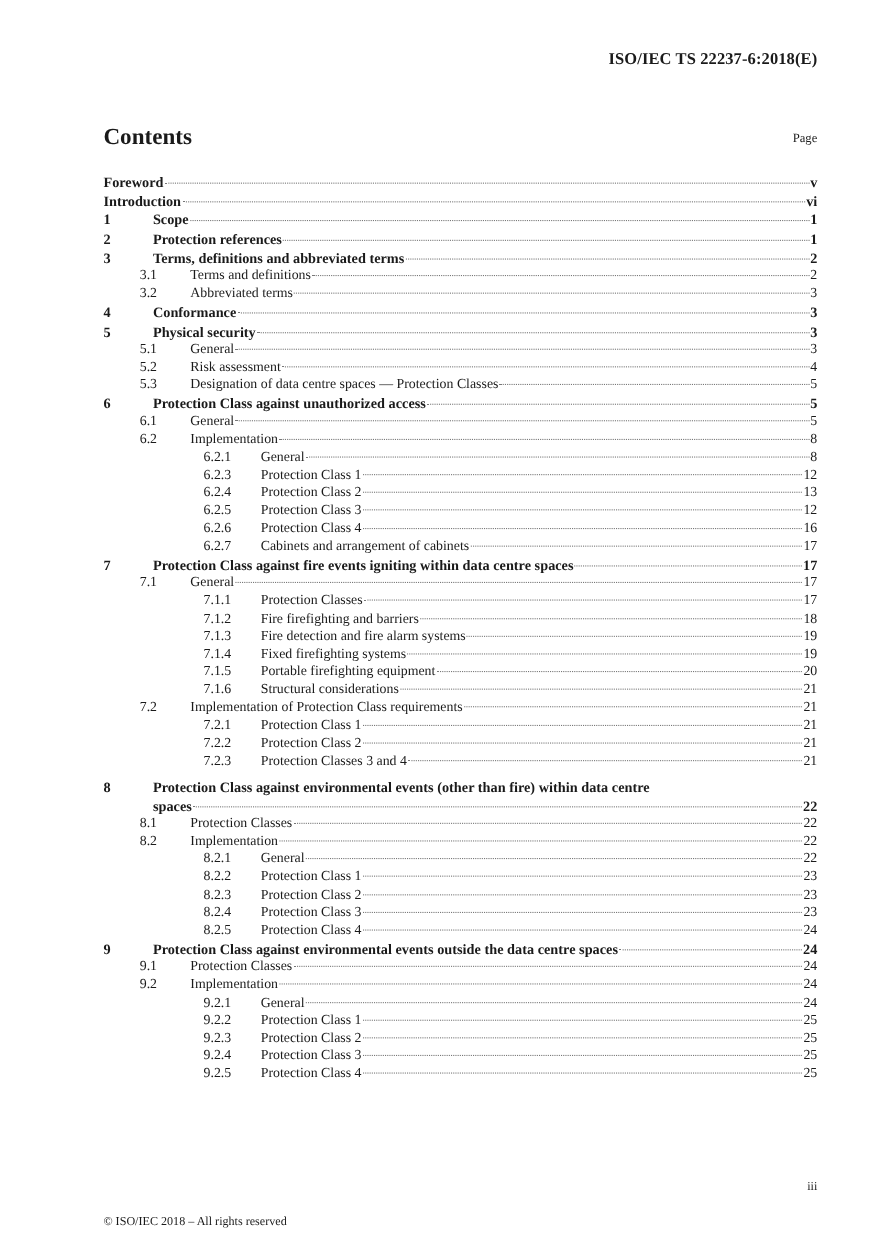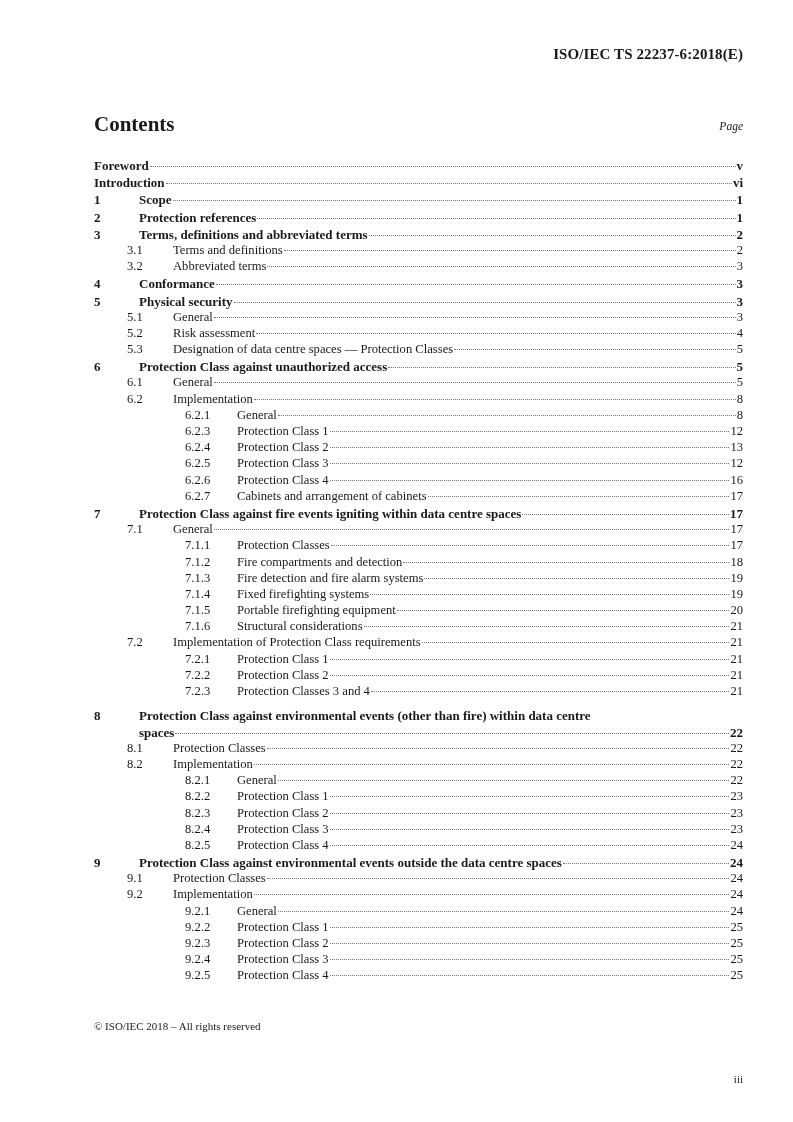--- a/index.html
+++ b/index.html
@@ -1,33 +1,33 @@
 <!DOCTYPE html>
 <html><head>
 <meta charset="utf-8">
 <style>
   html, body { margin:0; padding:0; background:#fff; }
   body { width:793px; height:1122px; position:relative; font-family:"DejaVu Serif", serif; color:#1a1a1a; overflow:hidden; }
   .hdr { position:absolute; right:50px; top:46px; font-family:"Liberation Serif","DejaVu Serif",serif; font-weight:bold; font-size:15px; letter-spacing:0.1px; }
   .title { position:absolute; left:94px; top:112px; font-family:"Liberation Serif",serif; font-weight:bold; font-size:21px; }
-  .pagelbl { position:absolute; right:50px; top:120px; font-family:"Liberation Serif",serif; font-size:11.5px;font-style:italic; }
+  .pagelbl { position:absolute; right:50px; top:120px; font-family:"Liberation Serif",serif; font-size:11.5px; }
   .toc { position:absolute; left:94px; top:158px; width:649px; font-family:"Liberation Serif",serif; }
   .row { position:relative; display:flex; align-items:baseline; height:16.2px; font-size:12.6px; }
   .row.l1 { font-weight:bold; font-size:13px; }
   .row.gap { margin-top:1px; }
   .num { flex:0 0 auto; }
   .l1 .num { width:45px; }
   .l2 .num { width:46px; margin-left:33px; }
   .l3 .num { width:52px; margin-left:91px; }
   .ttl { flex:0 0 auto; white-space:nowrap; }
   .dots { flex:1 1 auto; border-bottom:1px dotted #777; margin:0 1px; transform:translateY(-3px); min-width:8px; }
   .pg { flex:0 0 auto; text-align:right; }
   .wrap1 { height:16.2px; display:flex; align-items:baseline; font-weight:bold; font-size:13px; }
   .wrap1 .num { width:45px; }
-  .foot-l { position:absolute; left:94px; top:1020px; font-family:"Liberation Serif",serif; font-size:11px; }
+  .foot-l { position:absolute; left:94px; top:1105px; font-family:"Liberation Serif",serif; font-size:11px; }
   .foot-r { position:absolute; right:50px; top:1073px; font-family:"Liberation Serif",serif; font-size:11px; }
 </style>
 </head>
 <body>
 
 <div class="hdr">ISO/IEC TS 22237-6:2018(E)</div>
 <div class="title">Contents</div>
 <div class="pagelbl">Page</div>
 
 <div class="toc" id="toc">
@@ -168,21 +168,21 @@
       <span class="pg">17</span>
     </div>
     <div class="row l3">
       <span class="num">7.1.1</span>
       <span class="ttl">Protection Classes</span>
       <span class="dots"></span>
       <span class="pg">17</span>
     </div>
     <div class="row l3">
       <span class="num">7.1.2</span>
-      <span class="ttl">Fire compartments and detection</span>
+      <span class="ttl">Fire firefighting and barriers</span>
       <span class="dots"></span>
       <span class="pg">18</span>
     </div>
     <div class="row l3">
       <span class="num">7.1.3</span>
       <span class="ttl">Fire detection and fire alarm systems</span>
       <span class="dots"></span>
       <span class="pg">19</span>
     </div>
     <div class="row l3">

